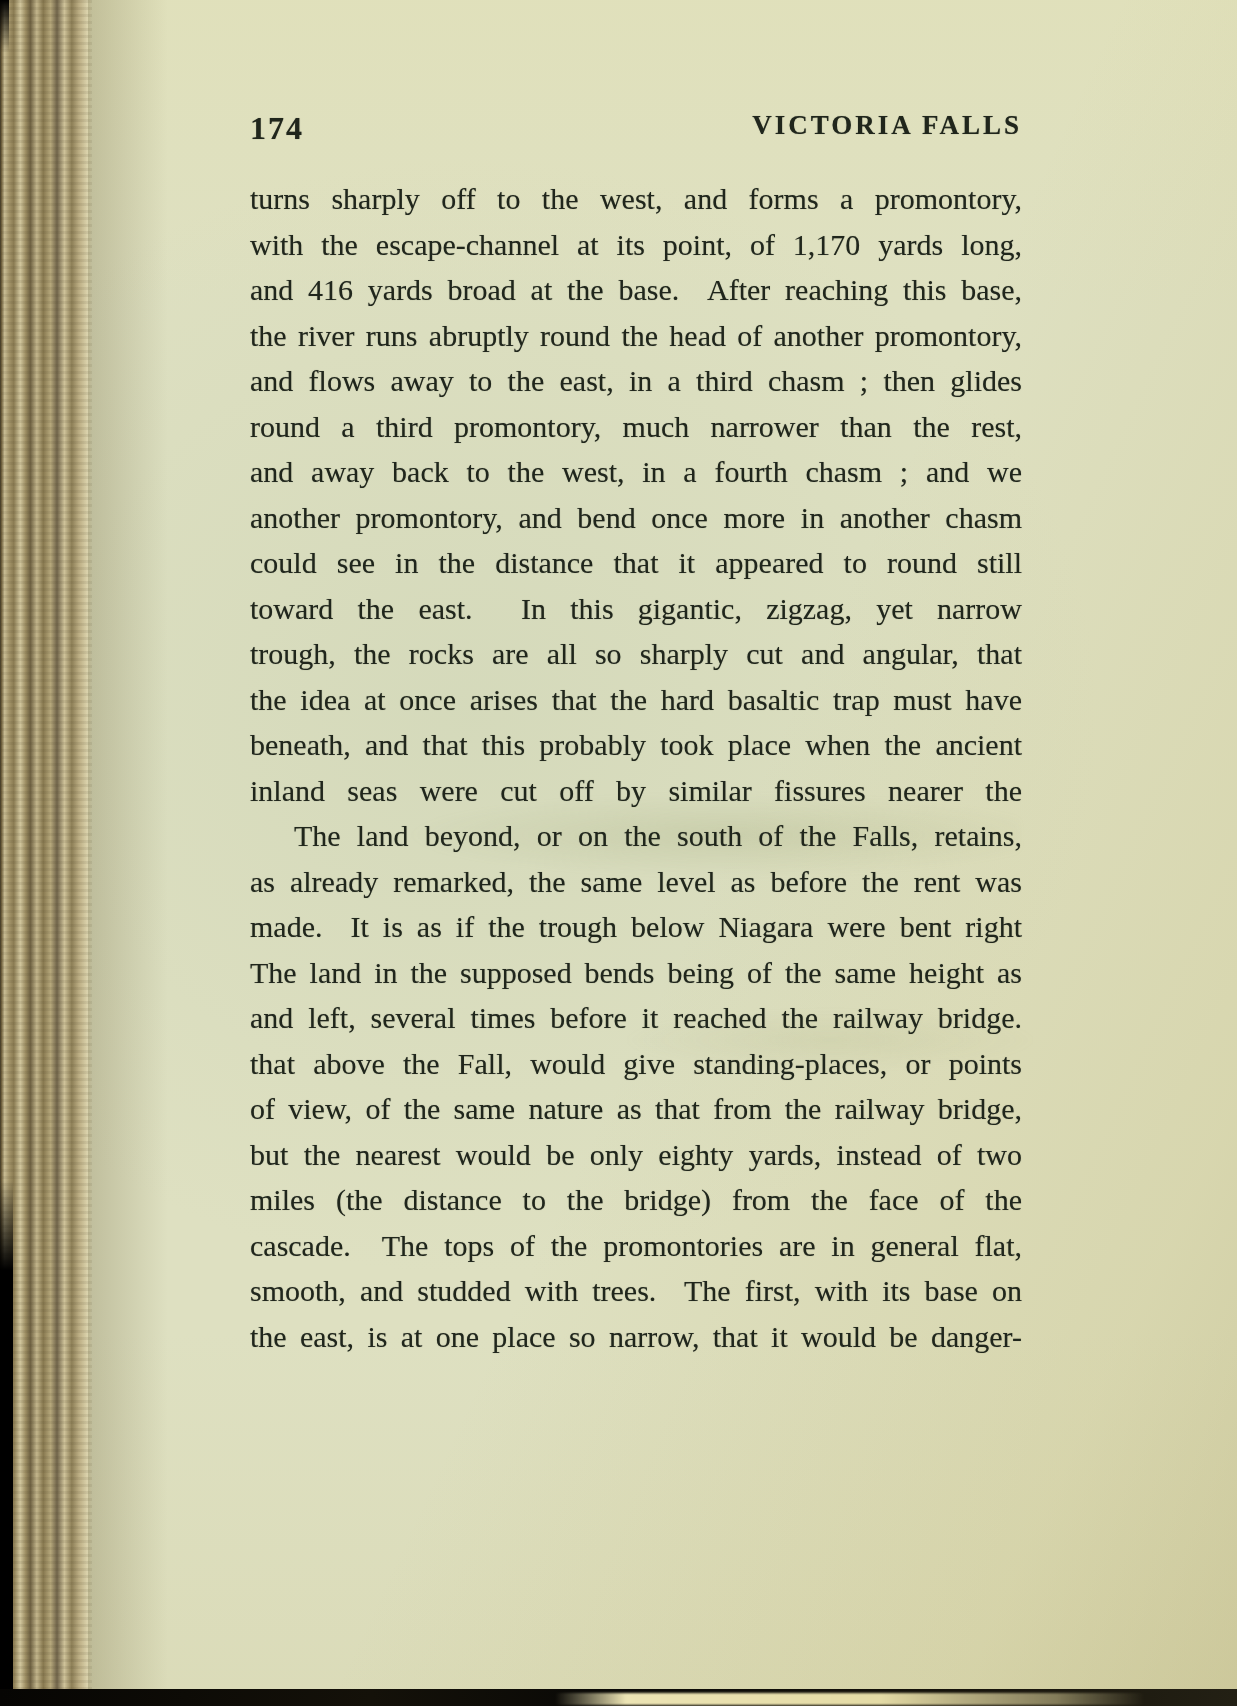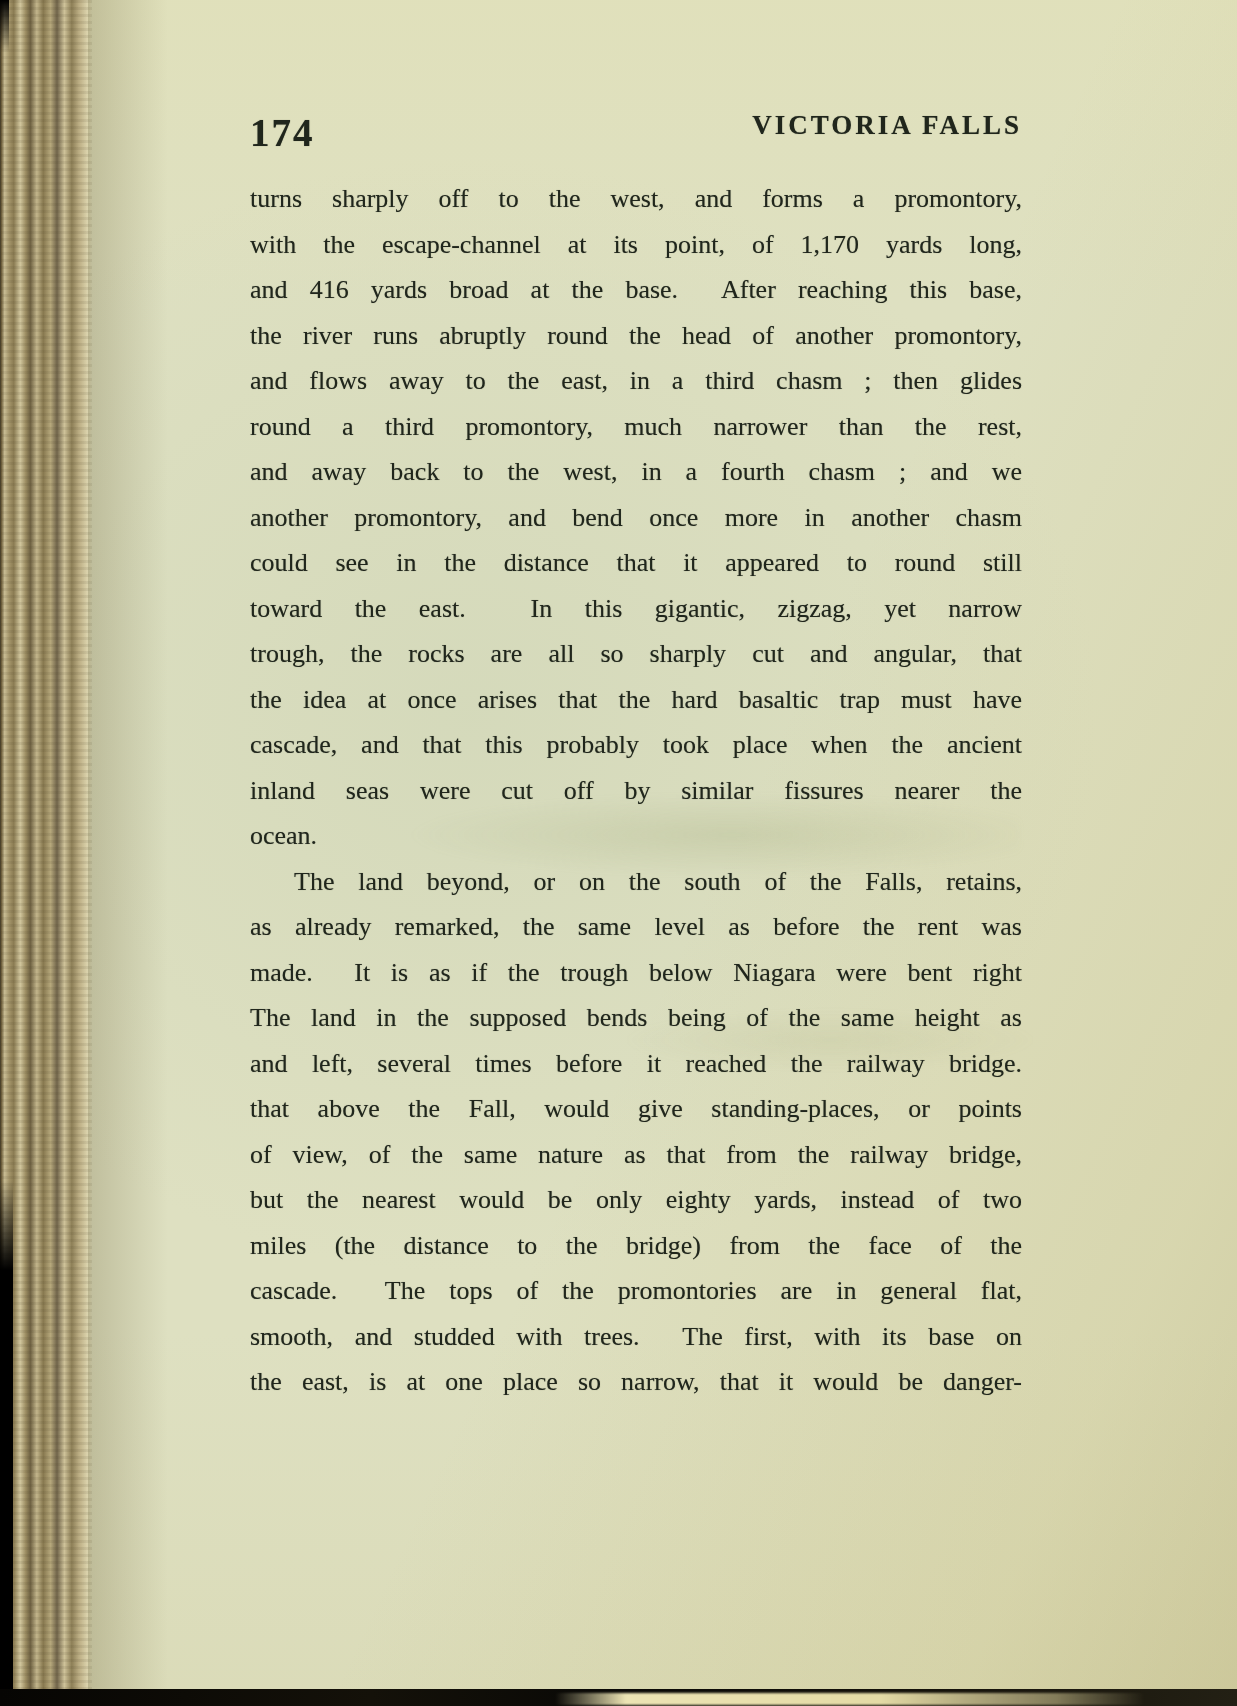--- a/index.html
+++ b/index.html
@@ -68,37 +68,37 @@
     background: radial-gradient(ellipse 60% 50% at 50% 50%, rgba(160,165,115,0.14), rgba(0,0,0,0) 75%);
     filter: blur(3px);
   }
 
   
   .header-row {
     position: absolute; left: 250px; top: 108px; width: 772px; height: 40px;
   }
   .page-number {
     position: absolute; left: 0; top: 2px;
-    font-size: 39px; font-weight: bold; color: #20261c;
+    font-size: 32px; font-weight: bold; color: #20261c;
     letter-spacing: 2px;
     text-shadow: 0 0 1px rgba(32,38,28,0.45);
     text-align: center;
   }
   .running-title {
     position: absolute; left: 0; width: 100%; top: 2px;
     text-align: right;
     font-size: 27px; font-weight: bold; color: #20261c;
     letter-spacing: 3px;
     text-shadow: 0 0 1px rgba(32,38,28,0.45);
   }
 
   .body-text {
     position: absolute; left: 250px; top: 176px; width: 772px;
     color: #20261c;
-    font-size: 26px;
+    font-size: 30px;
     line-height: 45.5px;
     text-shadow: 0 0 1px rgba(32,38,28,0.38);
   }
   .line {
     text-align: justify;
     text-align-last: justify;
     white-space: pre-wrap;
   }
   .line.last { text-align-last: left; }
   .line.indent { text-indent: 44px; }
@@ -126,23 +126,22 @@
       <div class="line">and 416 yards broad at the base.  After reaching this base,</div>
       <div class="line">the river runs abruptly round the head of another promontory,</div>
       <div class="line">and flows away to the east, in a third chasm ; then glides</div>
       <div class="line">round a third promontory, much narrower than the rest,</div>
       <div class="line">and away back to the west, in a fourth chasm ; and we</div>
       <div class="line">another promontory, and bend once more in another chasm</div>
       <div class="line">could see in the distance that it appeared to round still</div>
       <div class="line">toward the east.  In this gigantic, zigzag, yet narrow</div>
       <div class="line">trough, the rocks are all so sharply cut and angular, that</div>
       <div class="line">the idea at once arises that the hard basaltic trap must have</div>
-      <div class="line">cascade, and that this probably took place when the ancient</div>
+      <div class="line">beneath, and that this probably took place when the ancient</div>
       <div class="line">inland seas were cut off by similar fissures nearer the</div>
-      <div class="line last">ocean.</div>
       <div class="line indent">The land beyond, or on the south of the Falls, retains,</div>
       <div class="line">as already remarked, the same level as before the rent was</div>
       <div class="line">made.  It is as if the trough below Niagara were bent right</div>
       <div class="line">The land in the supposed bends being of the same height as</div>
       <div class="line">and left, several times before it reached the railway bridge.</div>
       <div class="line">that above the Fall, would give standing-places, or points</div>
       <div class="line">of view, of the same nature as that from the railway bridge,</div>
       <div class="line">but the nearest would be only eighty yards, instead of two</div>
       <div class="line">miles (the distance to the bridge) from the face of the</div>
       <div class="line">cascade.  The tops of the promontories are in general flat,</div>

